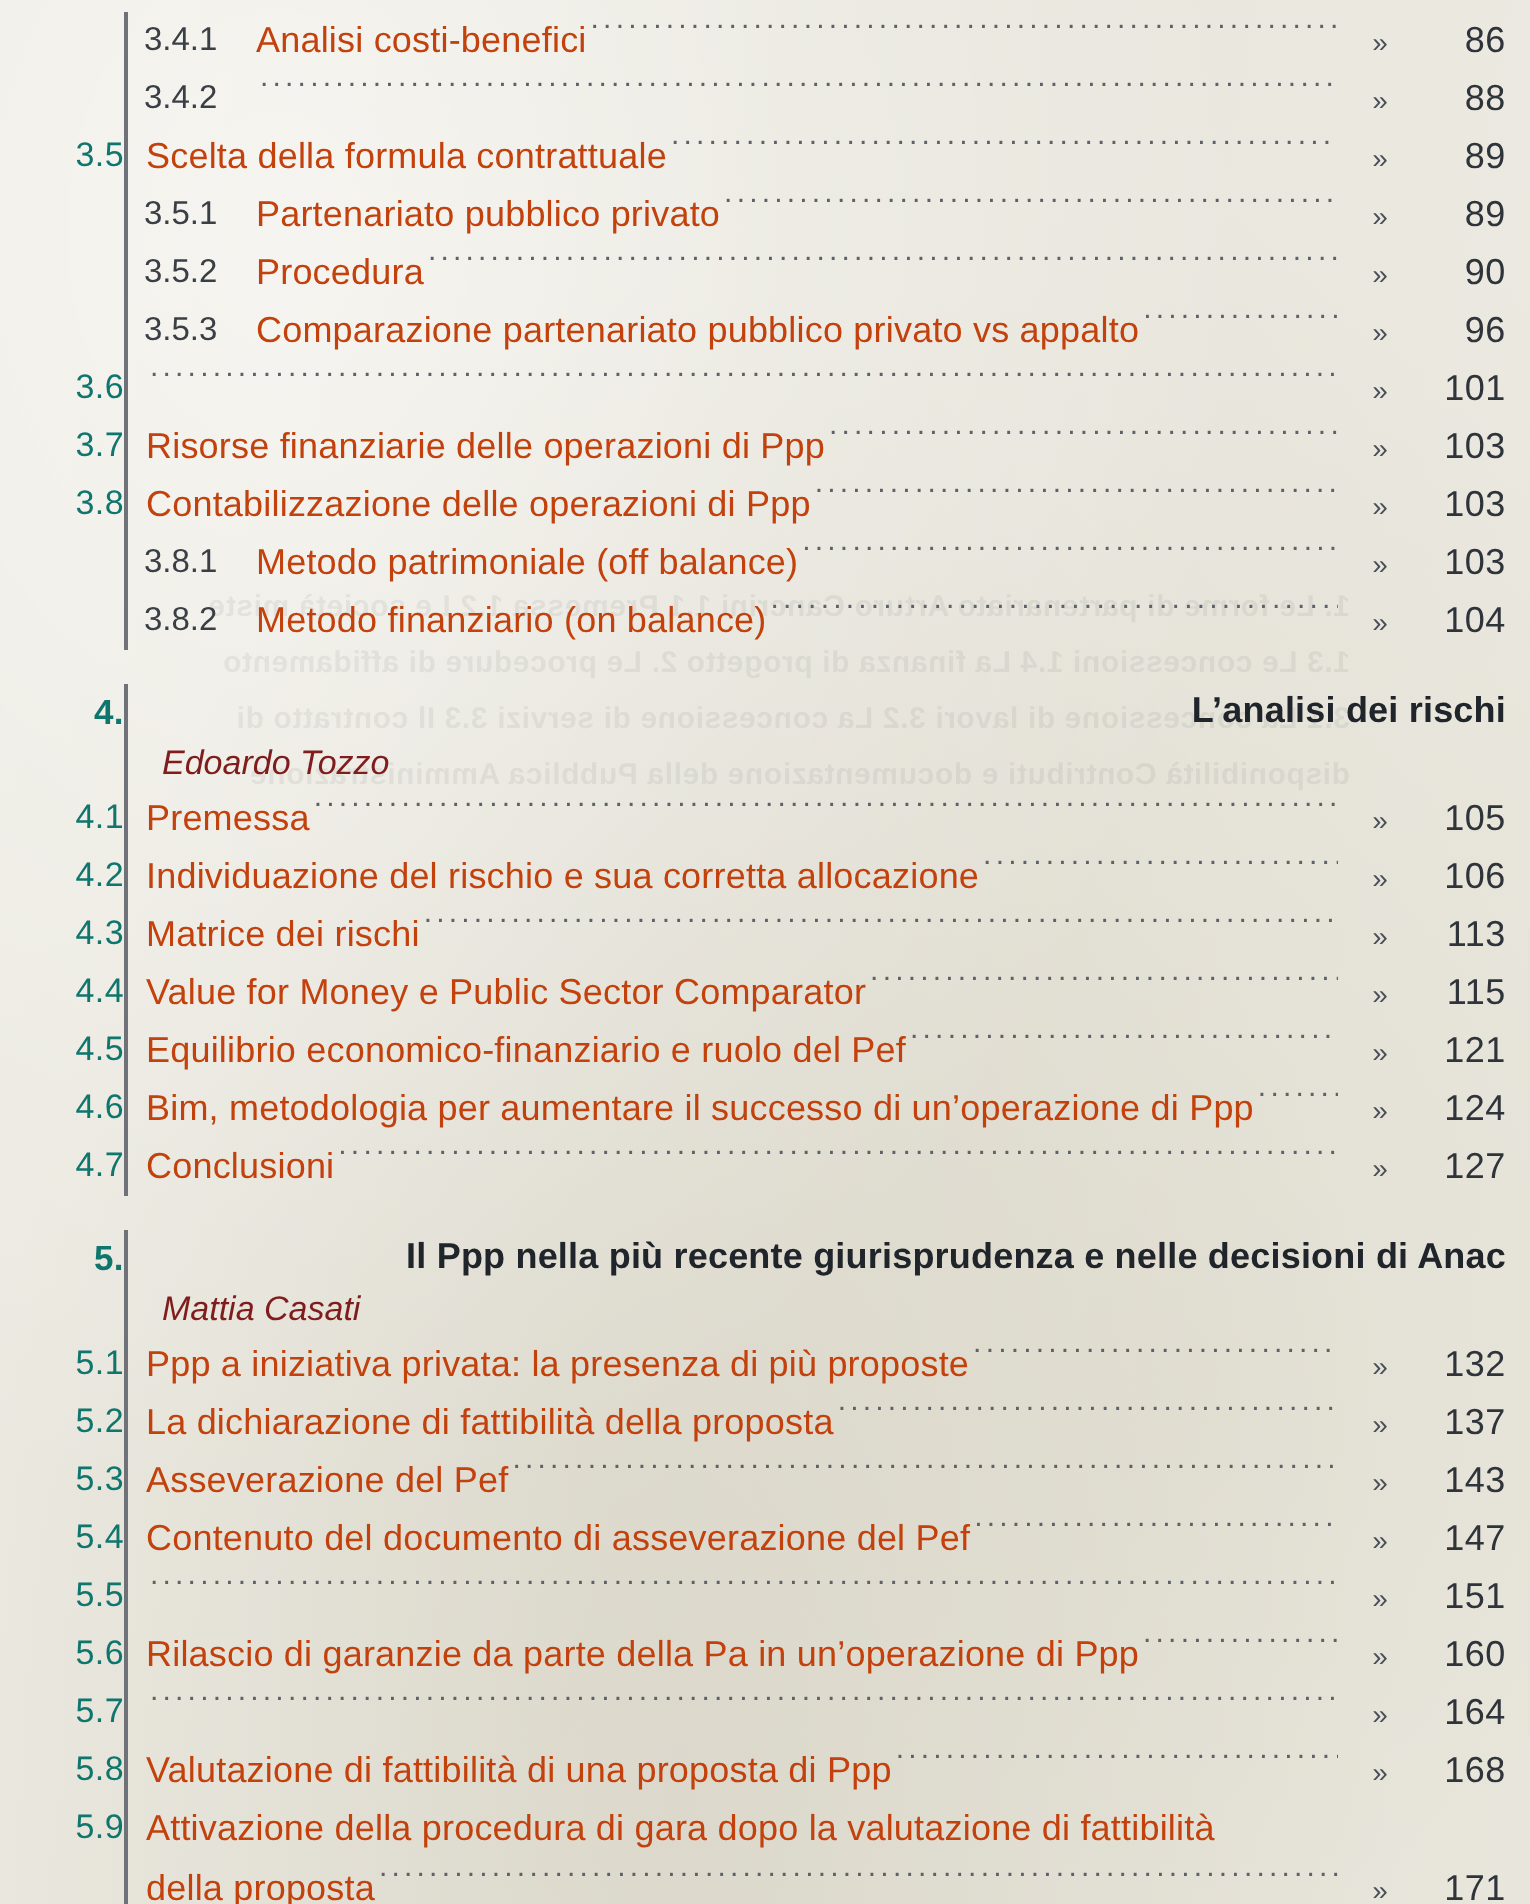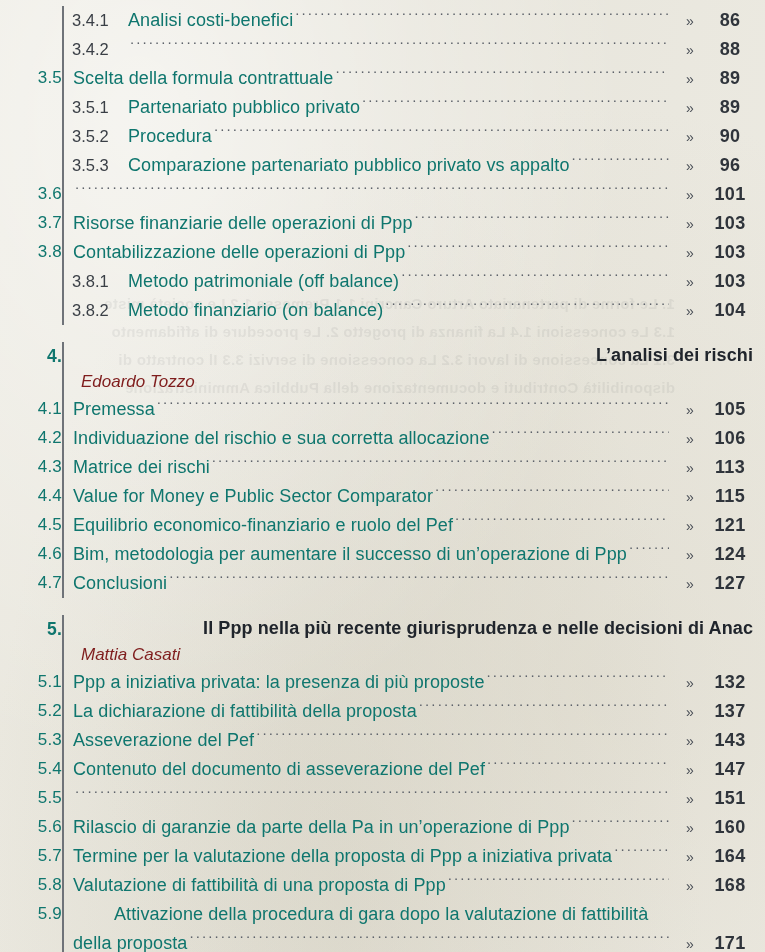--- a/index.html
+++ b/index.html
@@ -106,21 +106,21 @@
   .line {
     display: flex;
     align-items: baseline;
     line-height: 28px;
   }
   .title {
     font-size: 18px;
     line-height: 28px;
     letter-spacing: .1px;
     white-space: nowrap;
-    color: #0f766e;
+    color: #c2410c;
   }
   .leader {
     flex: 1 1 auto;
     margin: 0 4px 0 2px;
     position: relative;
     height: 1em;
     overflow: hidden;
   }
   .leader::after {
     content: "........................................................................................................................................................";
@@ -137,29 +137,28 @@
   .guil {
     flex: 0 0 34px;
     width: 34px;
     text-align: center;
     font-size: 14px;
     color: #4a4f57;
   }
   .pagenum {
     flex: 0 0 46px;
     width: 46px;
-    text-align: center;
+    text-align: right;
     font-size: 18px;
     letter-spacing: .3px;
     color: #2f343b;
-    font-weight: bold;
   }
 
   
-  .wrapline { line-height: 28px; margin-left: 41px; }
+  .wrapline { line-height: 28px; }
   .wrapline .title { white-space: nowrap; }
 
   
   .chapter-title {
     font-size: 18px;
     font-weight: 700;
     line-height: 27px;
     letter-spacing: .1px;
     color: #20252c;
     padding-left: 9px;
@@ -515,21 +514,20 @@
             <span class="pagenum">160</span>
           </div>
         </div>
       </div>
     </div>
     <div class="row">
       <div class="num">5.7</div>
       <div class="body">
         <div class="entry lvl1">
           <div class="line">
-            <span class="title">Termine per la valutazione della proposta di Ppp a iniziativa privata</span>
             <span class="leader"></span>
             <span class="guil">»</span>
             <span class="pagenum">164</span>
           </div>
         </div>
       </div>
     </div>
     <div class="row">
       <div class="num">5.8</div>
       <div class="body">

